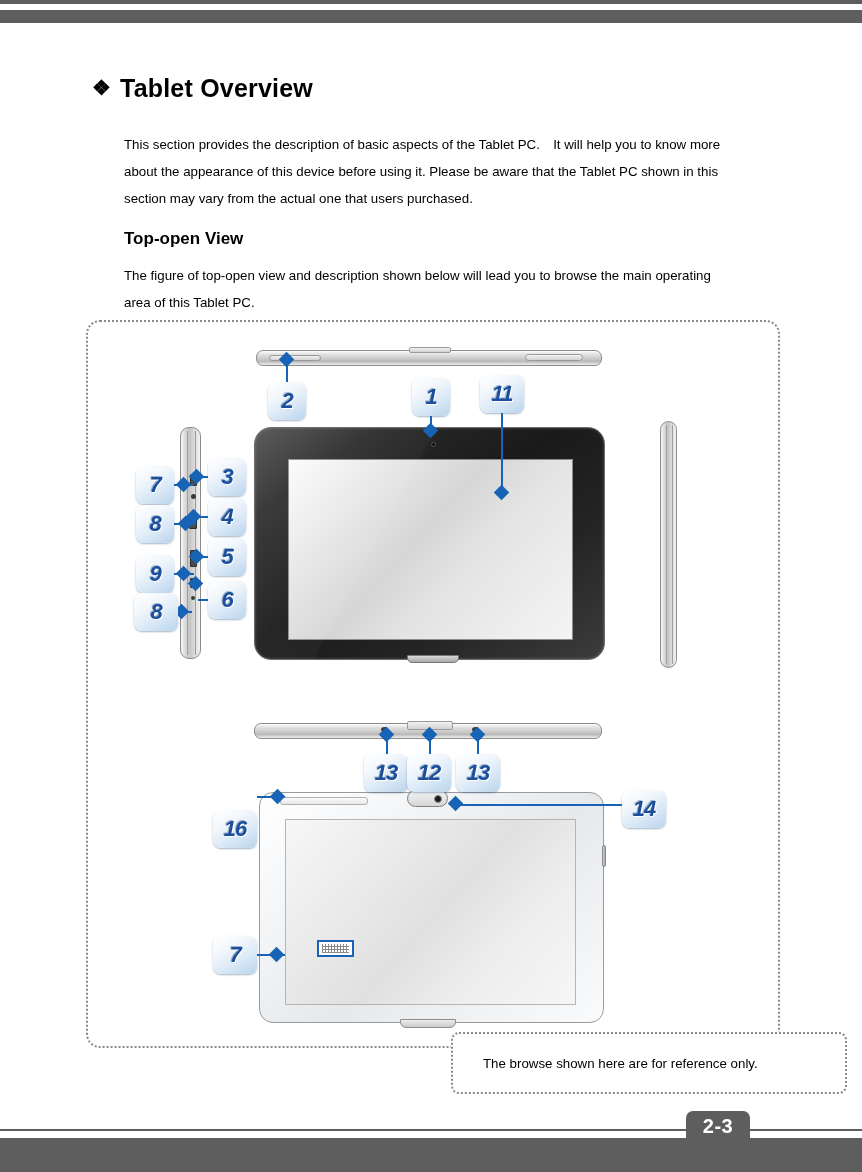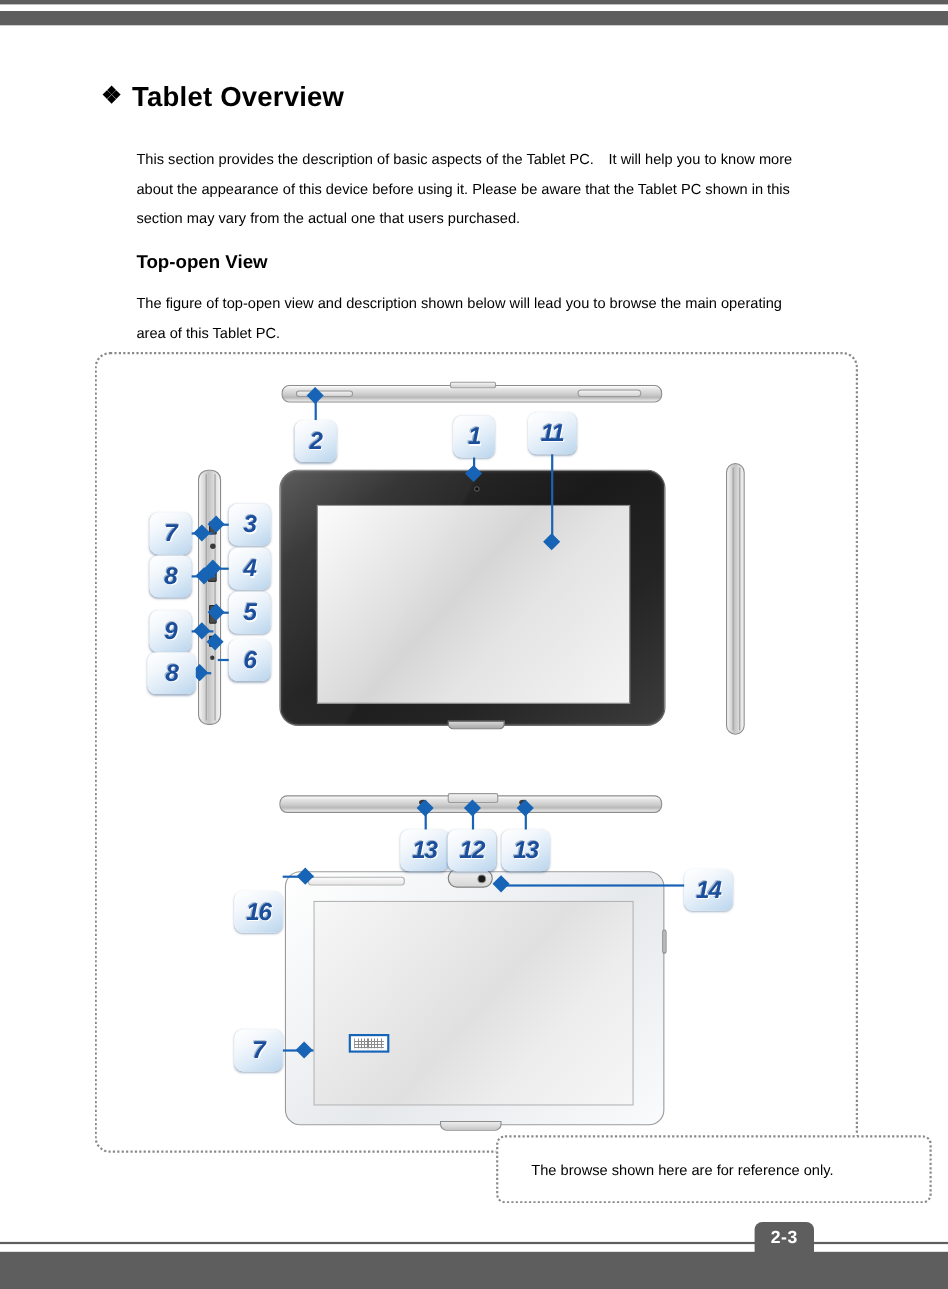--- a/index.html
+++ b/index.html
@@ -34,25 +34,25 @@
     background: #5e5e5e;
   }
   .ftr-bar {
     position: absolute; left: 0; top: 1138px;
     width: 862px; height: 34px;
     background: #5e5e5e;
   }
   .page-tab {
     position: absolute;
     left: 686px; top: 1111px;
-    width: 54px; height: 30px;
+    width: 64px; height: 30px;
     background: #5e5e5e;
     border-radius: 7px 7px 0 0;
     color: #ffffff;
-    font-size: 16px;
+    font-size: 20px;
     font-weight: bold;
     display: flex;
     align-items: center;
     justify-content: center;
     letter-spacing: .5px;
   }
 
   
   .page-title {
     position: absolute;

